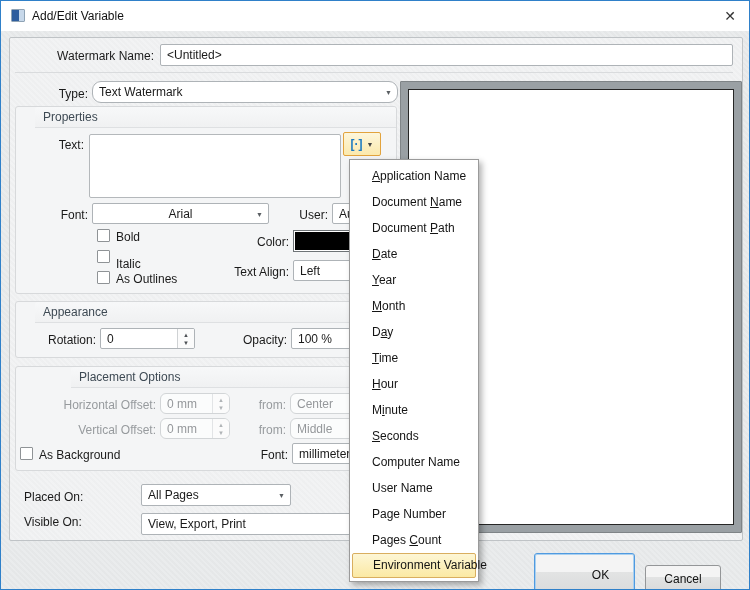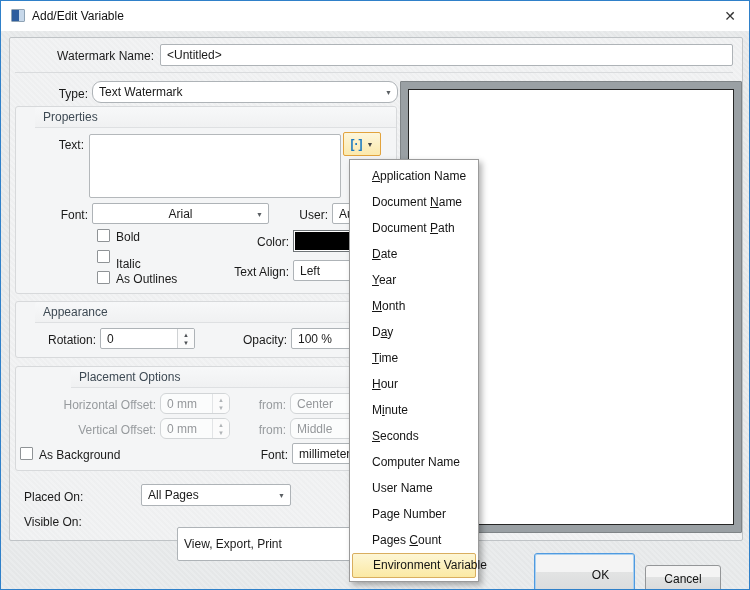--- a/index.html
+++ b/index.html
@@ -169,21 +169,21 @@
   <div class="field" style="left:291px;top:442px;width:106px;height:21px;">
     <span>millimeters</span>
   </div>
 
   <div class="lbl" style="left:23px;top:489px;">Placed On:</div>
   <div class="field" style="left:140px;top:483px;width:150px;height:22px;">
     <span>All Pages</span>
     <span class="combo-arrow">▼</span>
   </div>
   <div class="lbl" style="left:23px;top:514px;">Visible On:</div>
-  <div class="field" style="left:140px;top:526px;width:257px;height:34px;margin-left:36px;">
+  <div class="field" style="left:140px;top:512px;width:257px;height:22px;">
     <span>View, Export, Print</span>
   </div>
 
   <div class="btn default" style="left:533px;top:552px;width:101px;height:43px;padding-left:32px;">OK</div>
   <div class="btn" style="left:644px;top:564px;width:76px;height:27px;">Cancel</div>
 
   <div class="menu">
       <div class="menu-item"><u>A</u>pplication Name</div>
       <div class="menu-item">Document <u>N</u>ame</div>
       <div class="menu-item">Document <u>P</u>ath</div>

